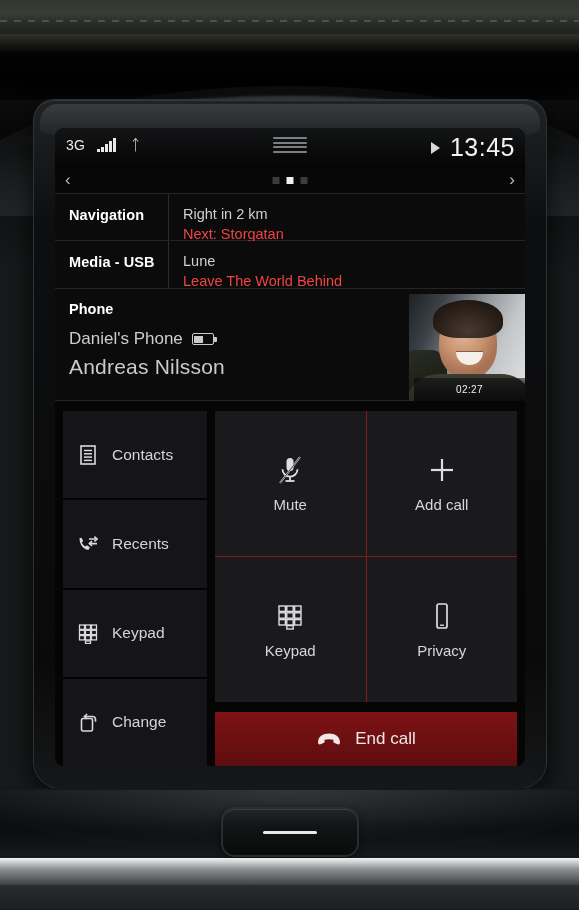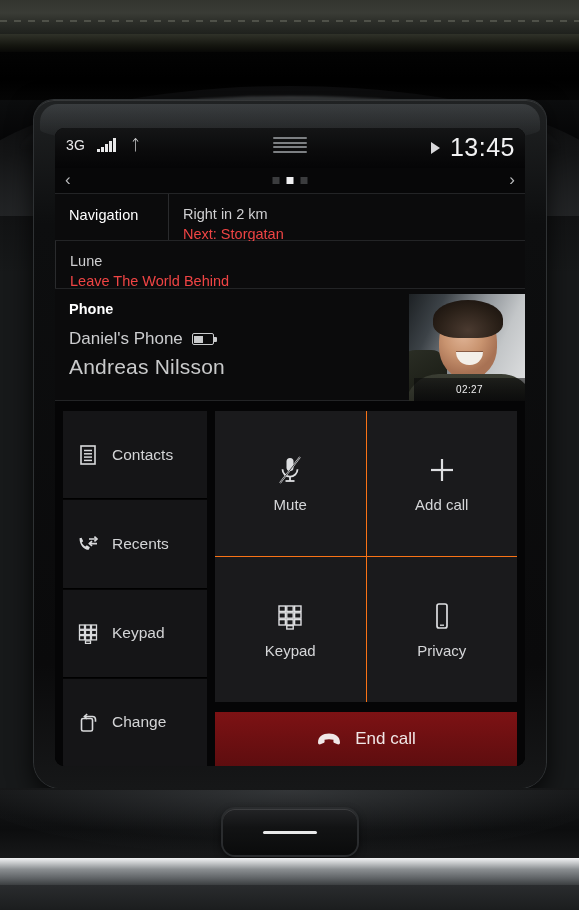--- a/index.html
+++ b/index.html
@@ -70,21 +70,21 @@
     border-bottom:1px solid #232426; }
   .chev{ position:absolute; top:3px; color:#b9babc; font-size:17px; line-height:18px; }
   .chev.l{ left:10px; } .chev.r{ right:10px; }
   .dots{ position:absolute; left:50%; top:9px; transform:translateX(-50%); display:flex; gap:7px; }
   .dots i{ width:7px; height:7px; background:#3b3c3e; display:block; }
   .dots i.on{ background:#f0f0f1; }
 
   
   .tile{ position:relative; display:flex; background:#0b0b0c;
     border-bottom:1px solid #232426; }
-  .tile .lbl{ width:113px; flex:none; color:#fff; font-size:14.5px; font-weight:normal;
+  .tile .lbl{ width:113px; flex:none; color:#fff; font-size:14.5px; font-weight:bold;
     padding:13px 0 0 14px; letter-spacing:.1px; }
   .tile .body{ flex:1; border-left:1px solid #2a2b2d; padding:11px 0 12px 14px; }
   .tile .l1{ color:#cfcfd1; font-size:14.5px; line-height:19px; }
   .tile .l2{ color:#ef4444; font-size:14.5px; line-height:20px; }
 
   
   .phone{ position:relative; height:112px; background:#0b0b0c;
     border-bottom:1px solid #232426; }
   .phone .ptitle{ color:#fff; font-size:14.5px; font-weight:bold; padding:12px 0 0 14px; }
   .phone .device{ display:flex; align-items:center; gap:9px; padding:12px 0 0 14px; }
@@ -122,21 +122,21 @@
 
   .menu{ width:144px; flex:none; display:flex; flex-direction:column; gap:1px; }
   .mitem{ flex:1; background:#151517; display:flex; align-items:center; gap:13px;
     padding-left:14px; border-bottom:1px solid #000; }
   .mitem:last-child{ border-bottom:none; }
   .mitem .mlabel{ color:#d3d4d6; font-size:15.5px; }
   .ico{ width:22px; height:22px; flex:none; position:relative; }
 
   .right{ flex:1; display:flex; flex-direction:column; gap:1px; }
   .grid{ flex:1; display:grid; grid-template-columns:1fr 1fr; grid-template-rows:1fr 1fr; gap:1px;
-    background:#f97316; }
+    background:#7f1d1d; }
   .cell{ background:#1a1a1c; display:flex; flex-direction:column;
     align-items:center; justify-content:center; gap:11px; }
   .cell .clabel{ color:#d5d6d8; font-size:15px; }
   .bigico{ width:30px; height:30px; position:relative; }
 
   .endcall{ height:54px; margin-top:9px; background:#6b0f10;
     background:linear-gradient(180deg,#7d1214 0%,#5e0d0f 100%);
     display:flex; align-items:center; justify-content:center; gap:13px; }
   .endcall .elabel{ color:#f0e7e7; font-size:17px; }
 
@@ -217,20 +217,21 @@
 
     <div class="tile" style="height:47px;">
       <div class="lbl">Navigation</div>
       <div class="body">
         <div class="l1">Right in 2 km</div>
         <div class="l2">Next: Storgatan</div>
       </div>
     </div>
 
     <div class="tile" style="height:48px;">
+      <div class="lbl">Media - USB</div>
       <div class="body">
         <div class="l1">Lune</div>
         <div class="l2">Leave The World Behind</div>
       </div>
     </div>
 
     <div class="phone">
       <div class="ptitle">Phone</div>
       <div class="device">
         <span class="dname">Daniel's Phone</span>

